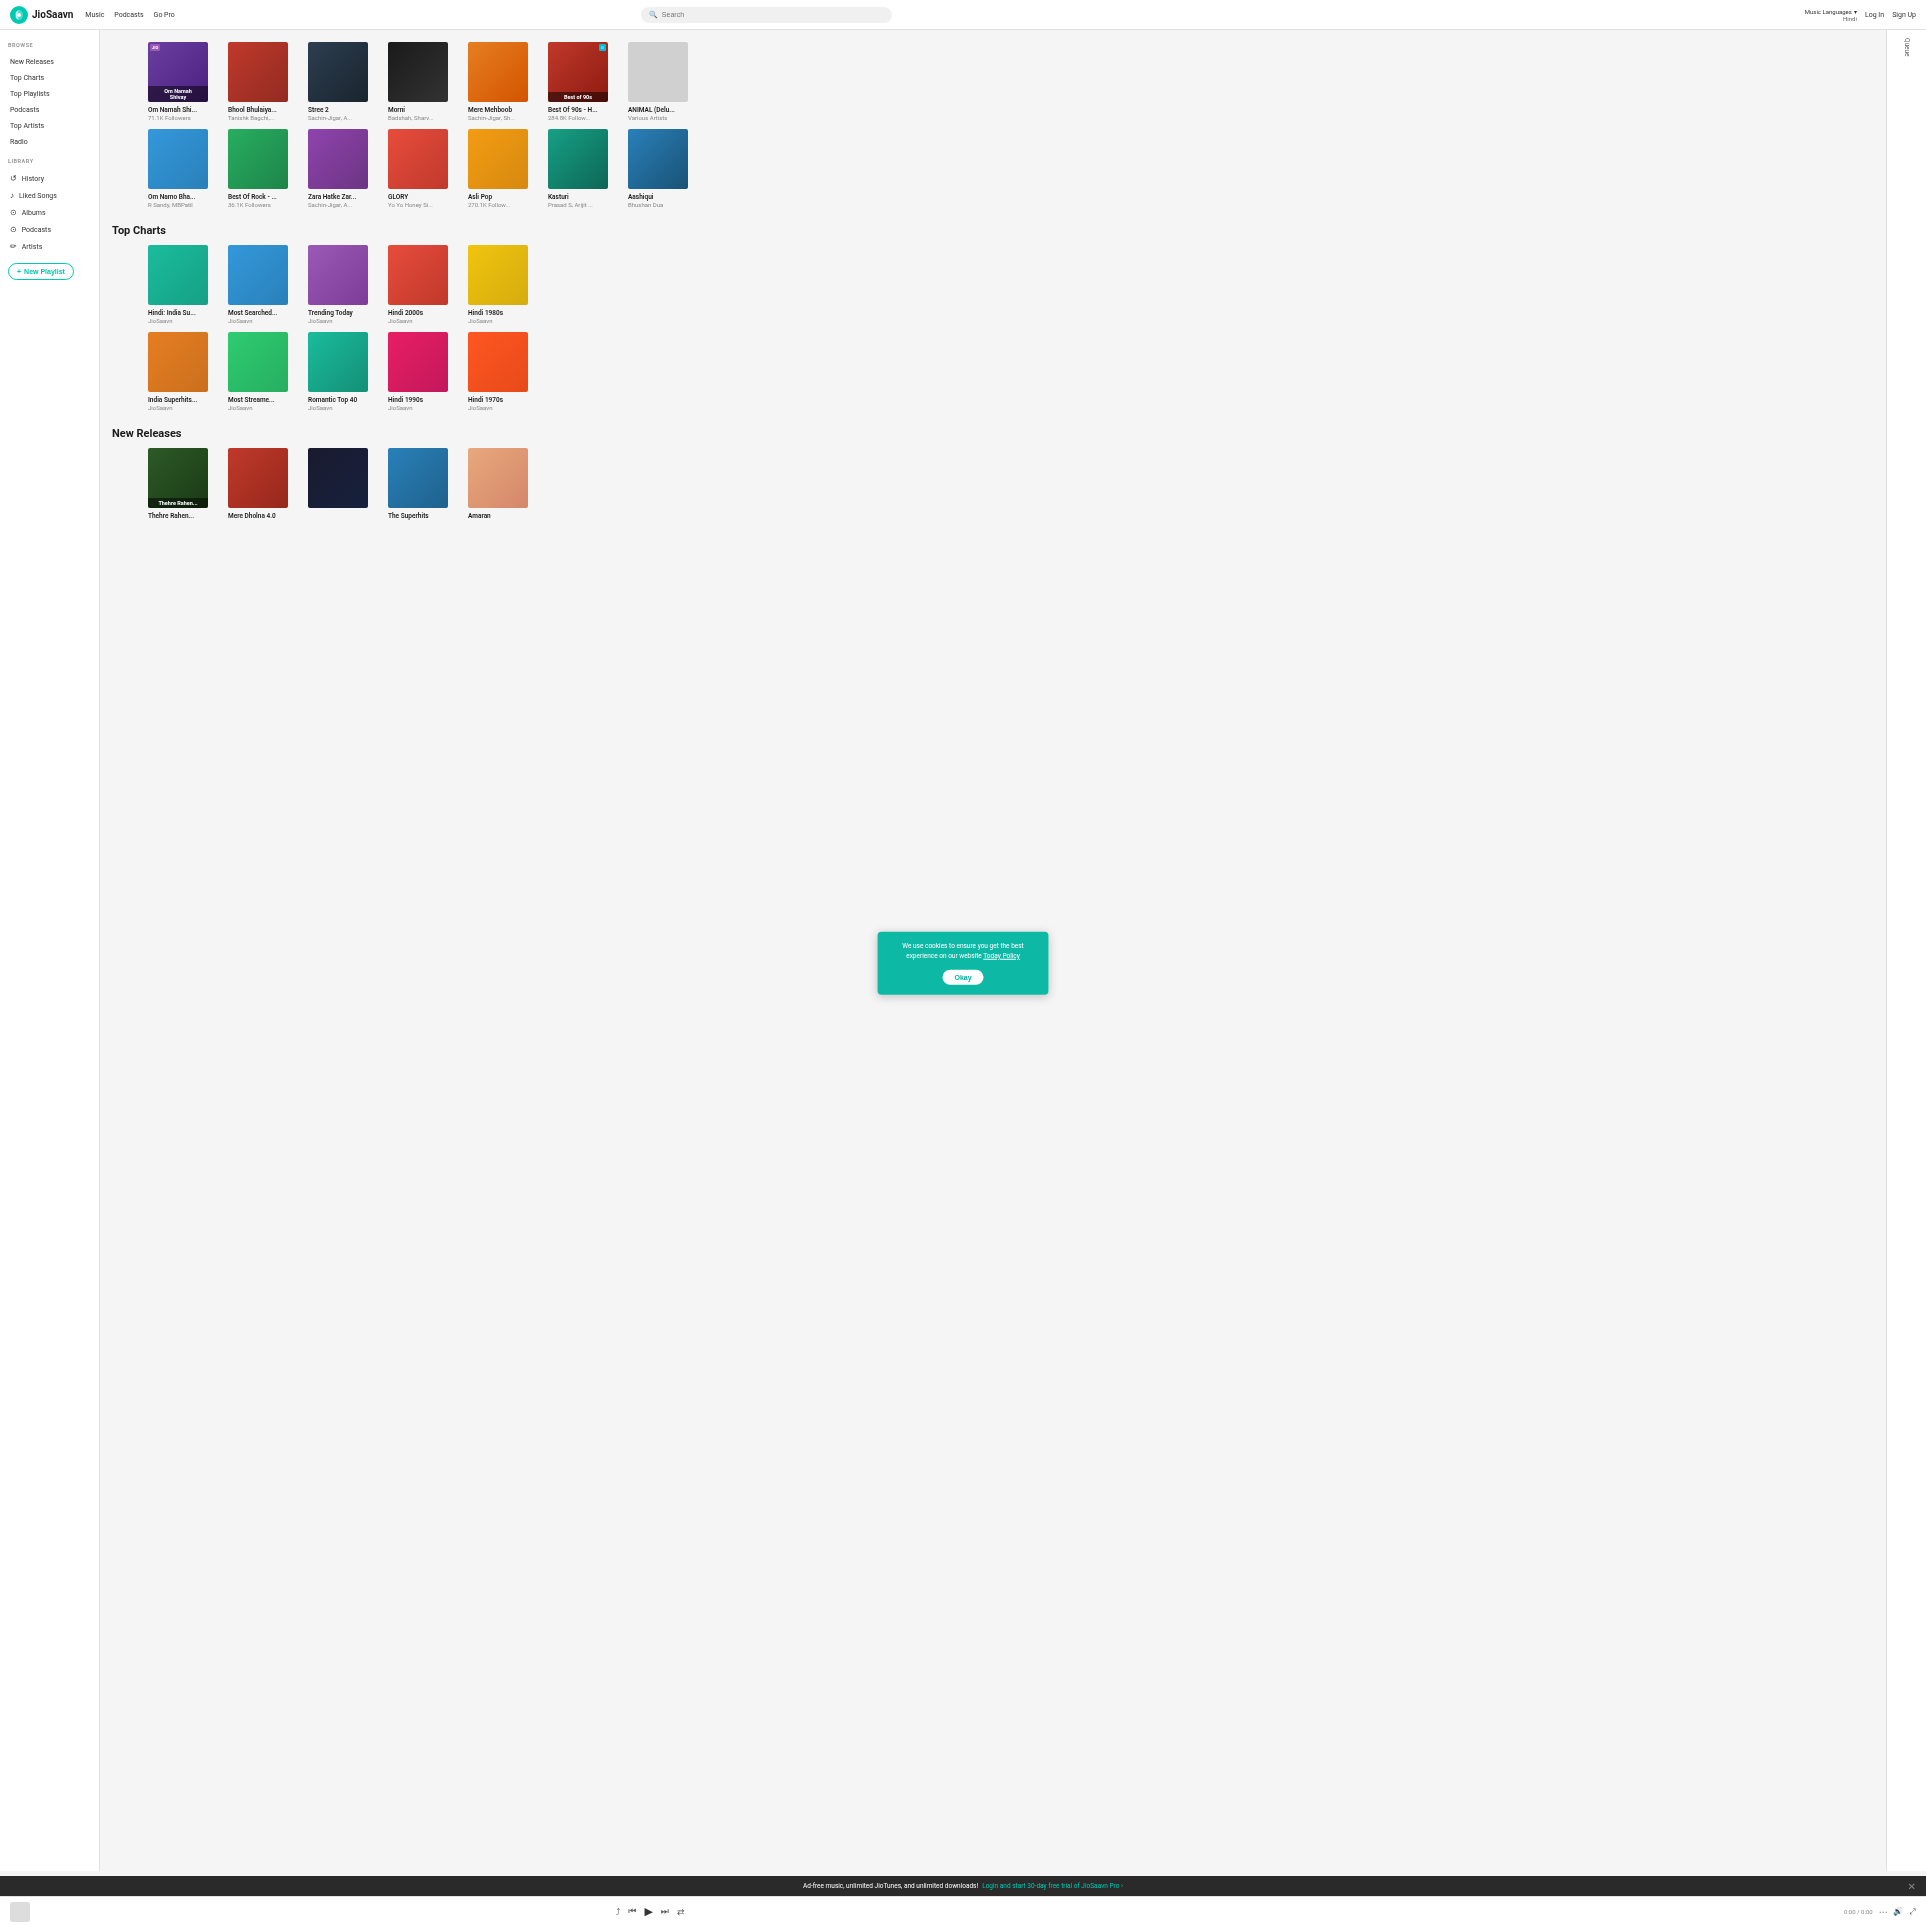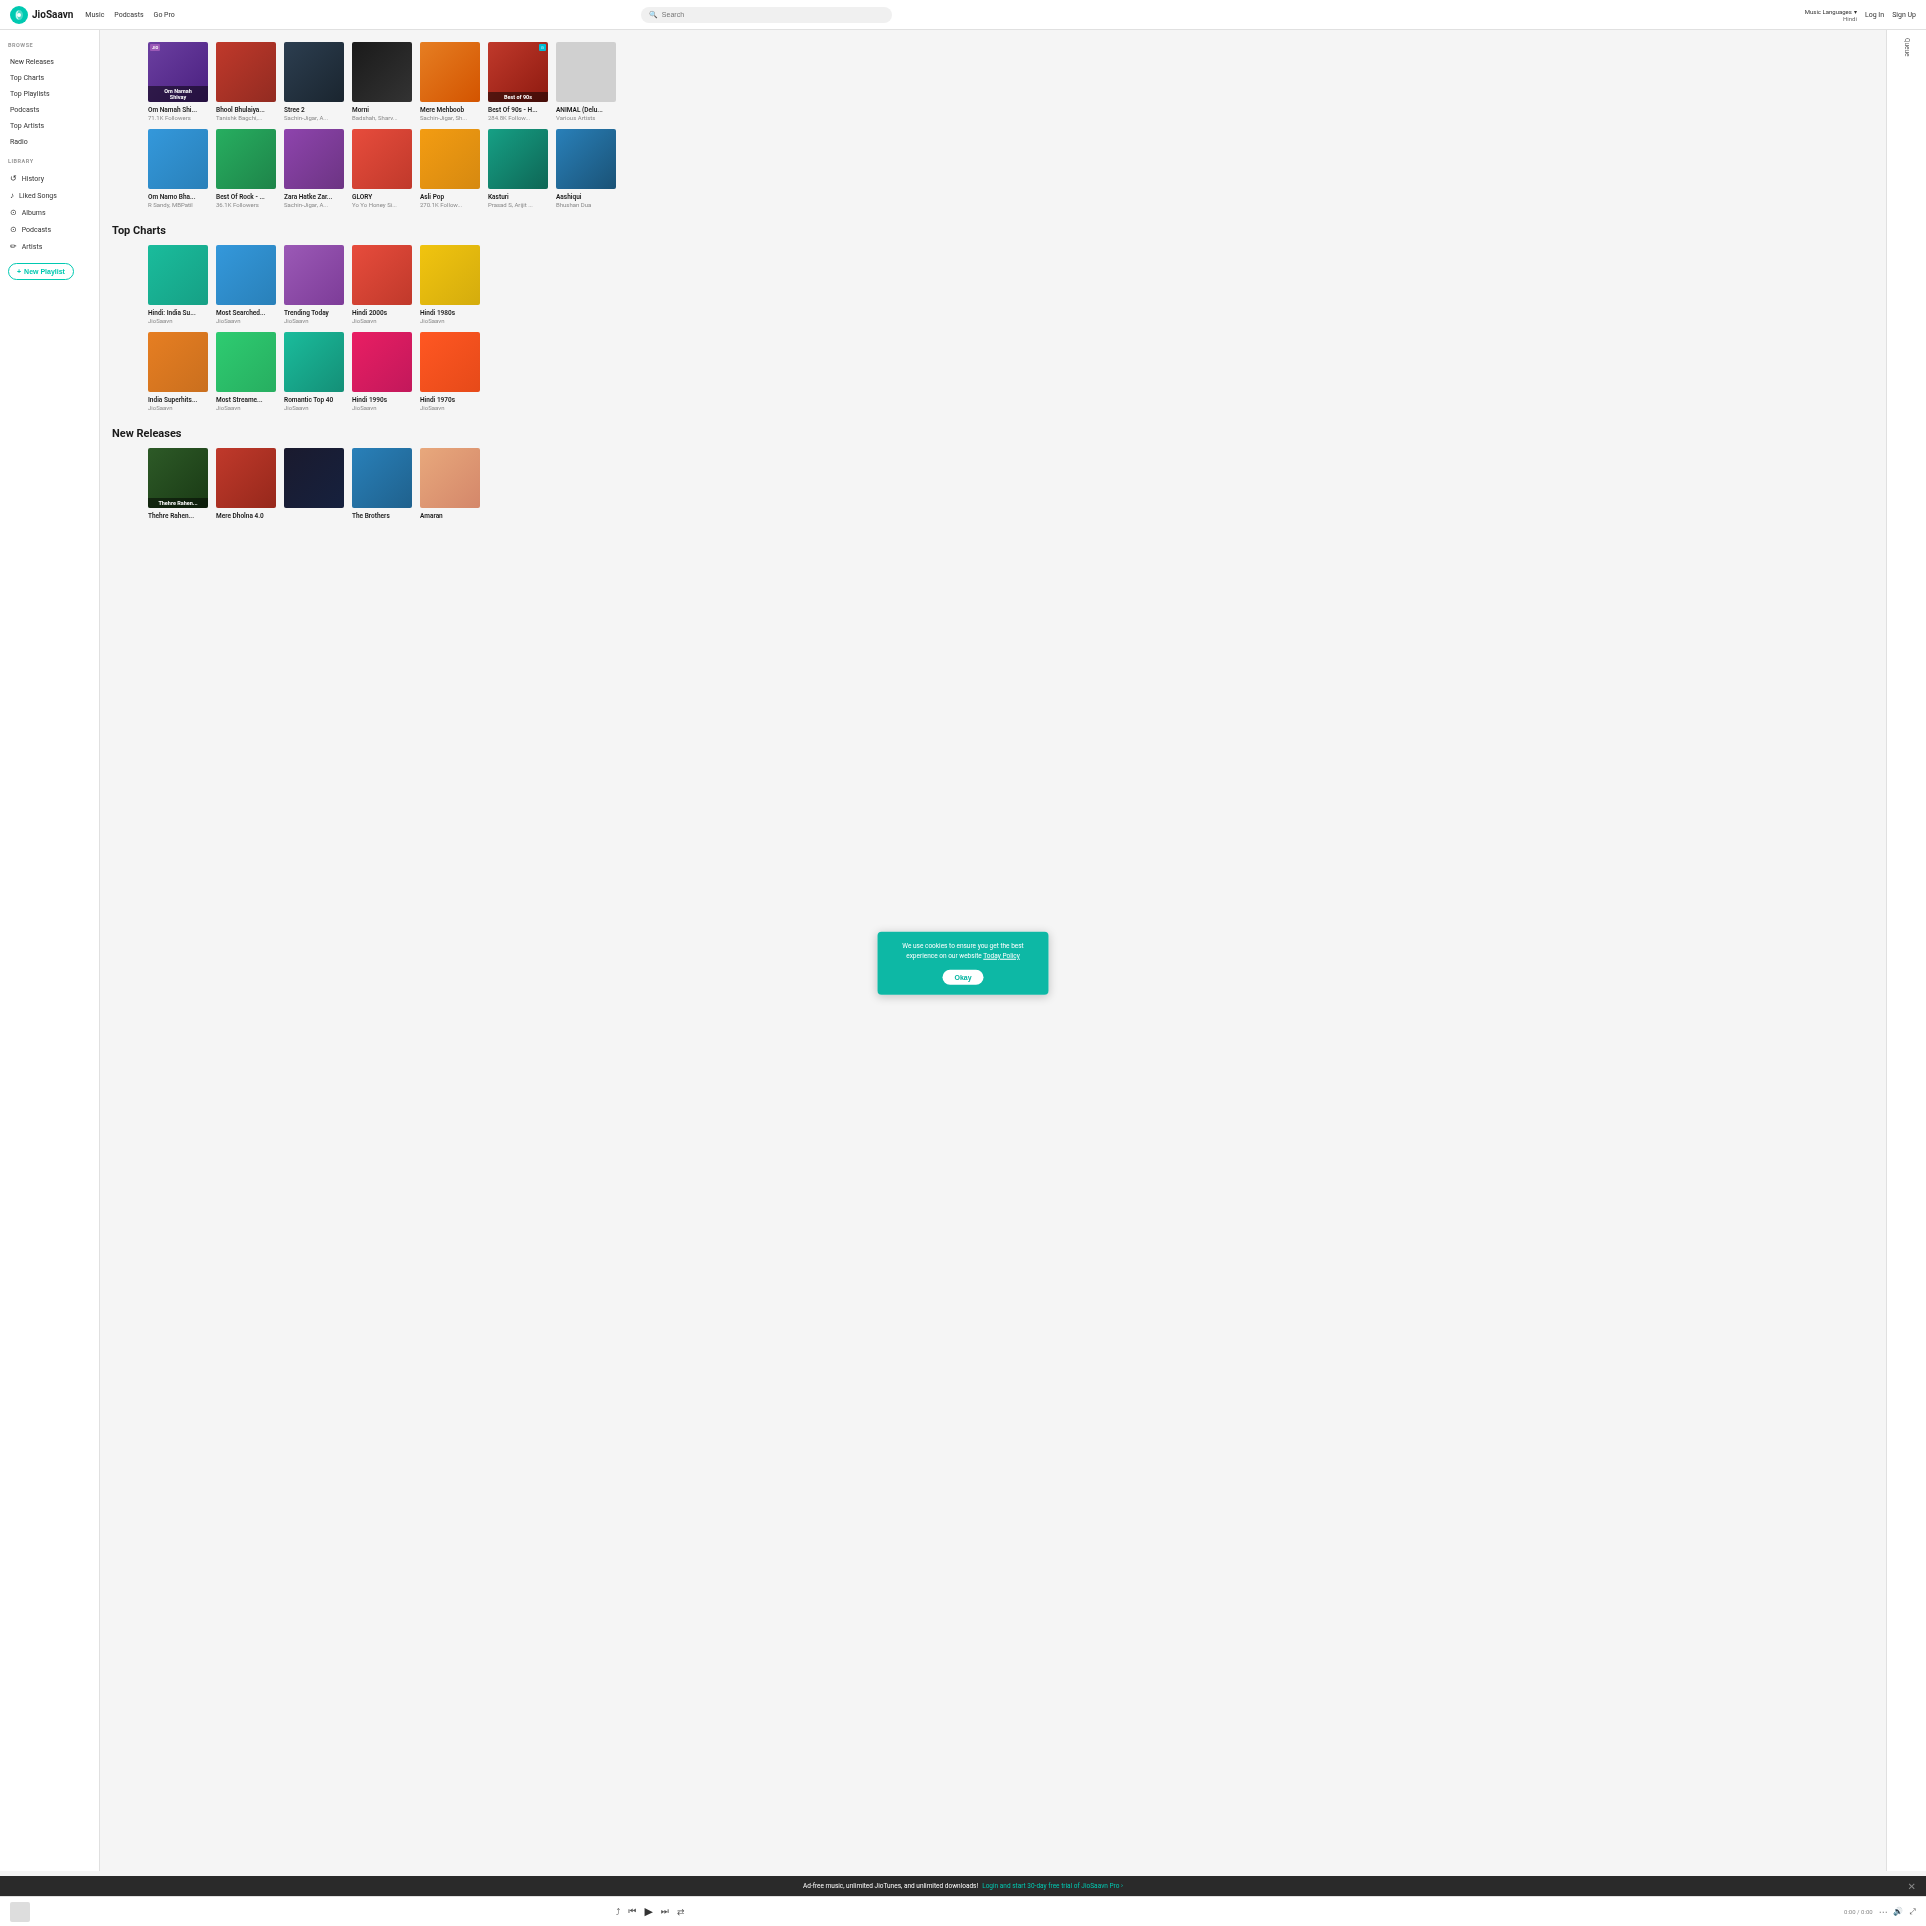--- a/index.html
+++ b/index.html
@@ -166,21 +166,21 @@
     
     .section { margin-bottom: 16px; }
     .section-title {
       font-size: 11px;
       font-weight: 700;
       color: #1a1a1a;
       margin-bottom: 8px;
     }
     .cards-row {
       display: flex;
-      gap: 8px;
+      gap: 20px;
       flex-wrap: nowrap;
       overflow-x: auto;
       padding-left: 36px;
     }
     .card {
       min-width: 60px;
       max-width: 65px;
       cursor: pointer;
     }
     .card-thumb {
@@ -684,21 +684,21 @@
         </div>
         <div class="card">
           <div class="card-thumb nr-thumb-2"></div>
           <div class="card-title">Mere Dholna 4.0</div>
         </div>
         <div class="card">
           <div class="card-thumb nr-thumb-3"></div>
         </div>
         <div class="card">
           <div class="card-thumb nr-thumb-4"></div>
-          <div class="card-title">The Brothers</div>
+          <div class="card-title">The Superhits</div>
         </div>
         <div class="card">
           <div class="card-thumb nr-thumb-5"></div>
           <div class="card-title">Amaran</div>
         </div>
       </div>
     </section>
 
   </main>
 

